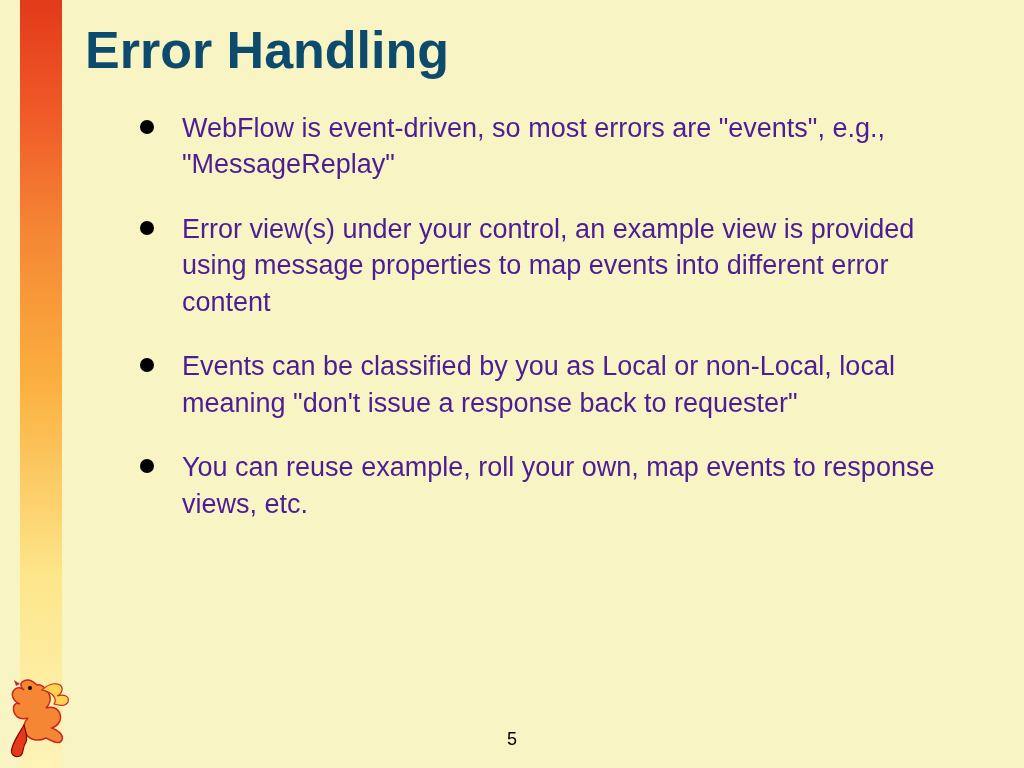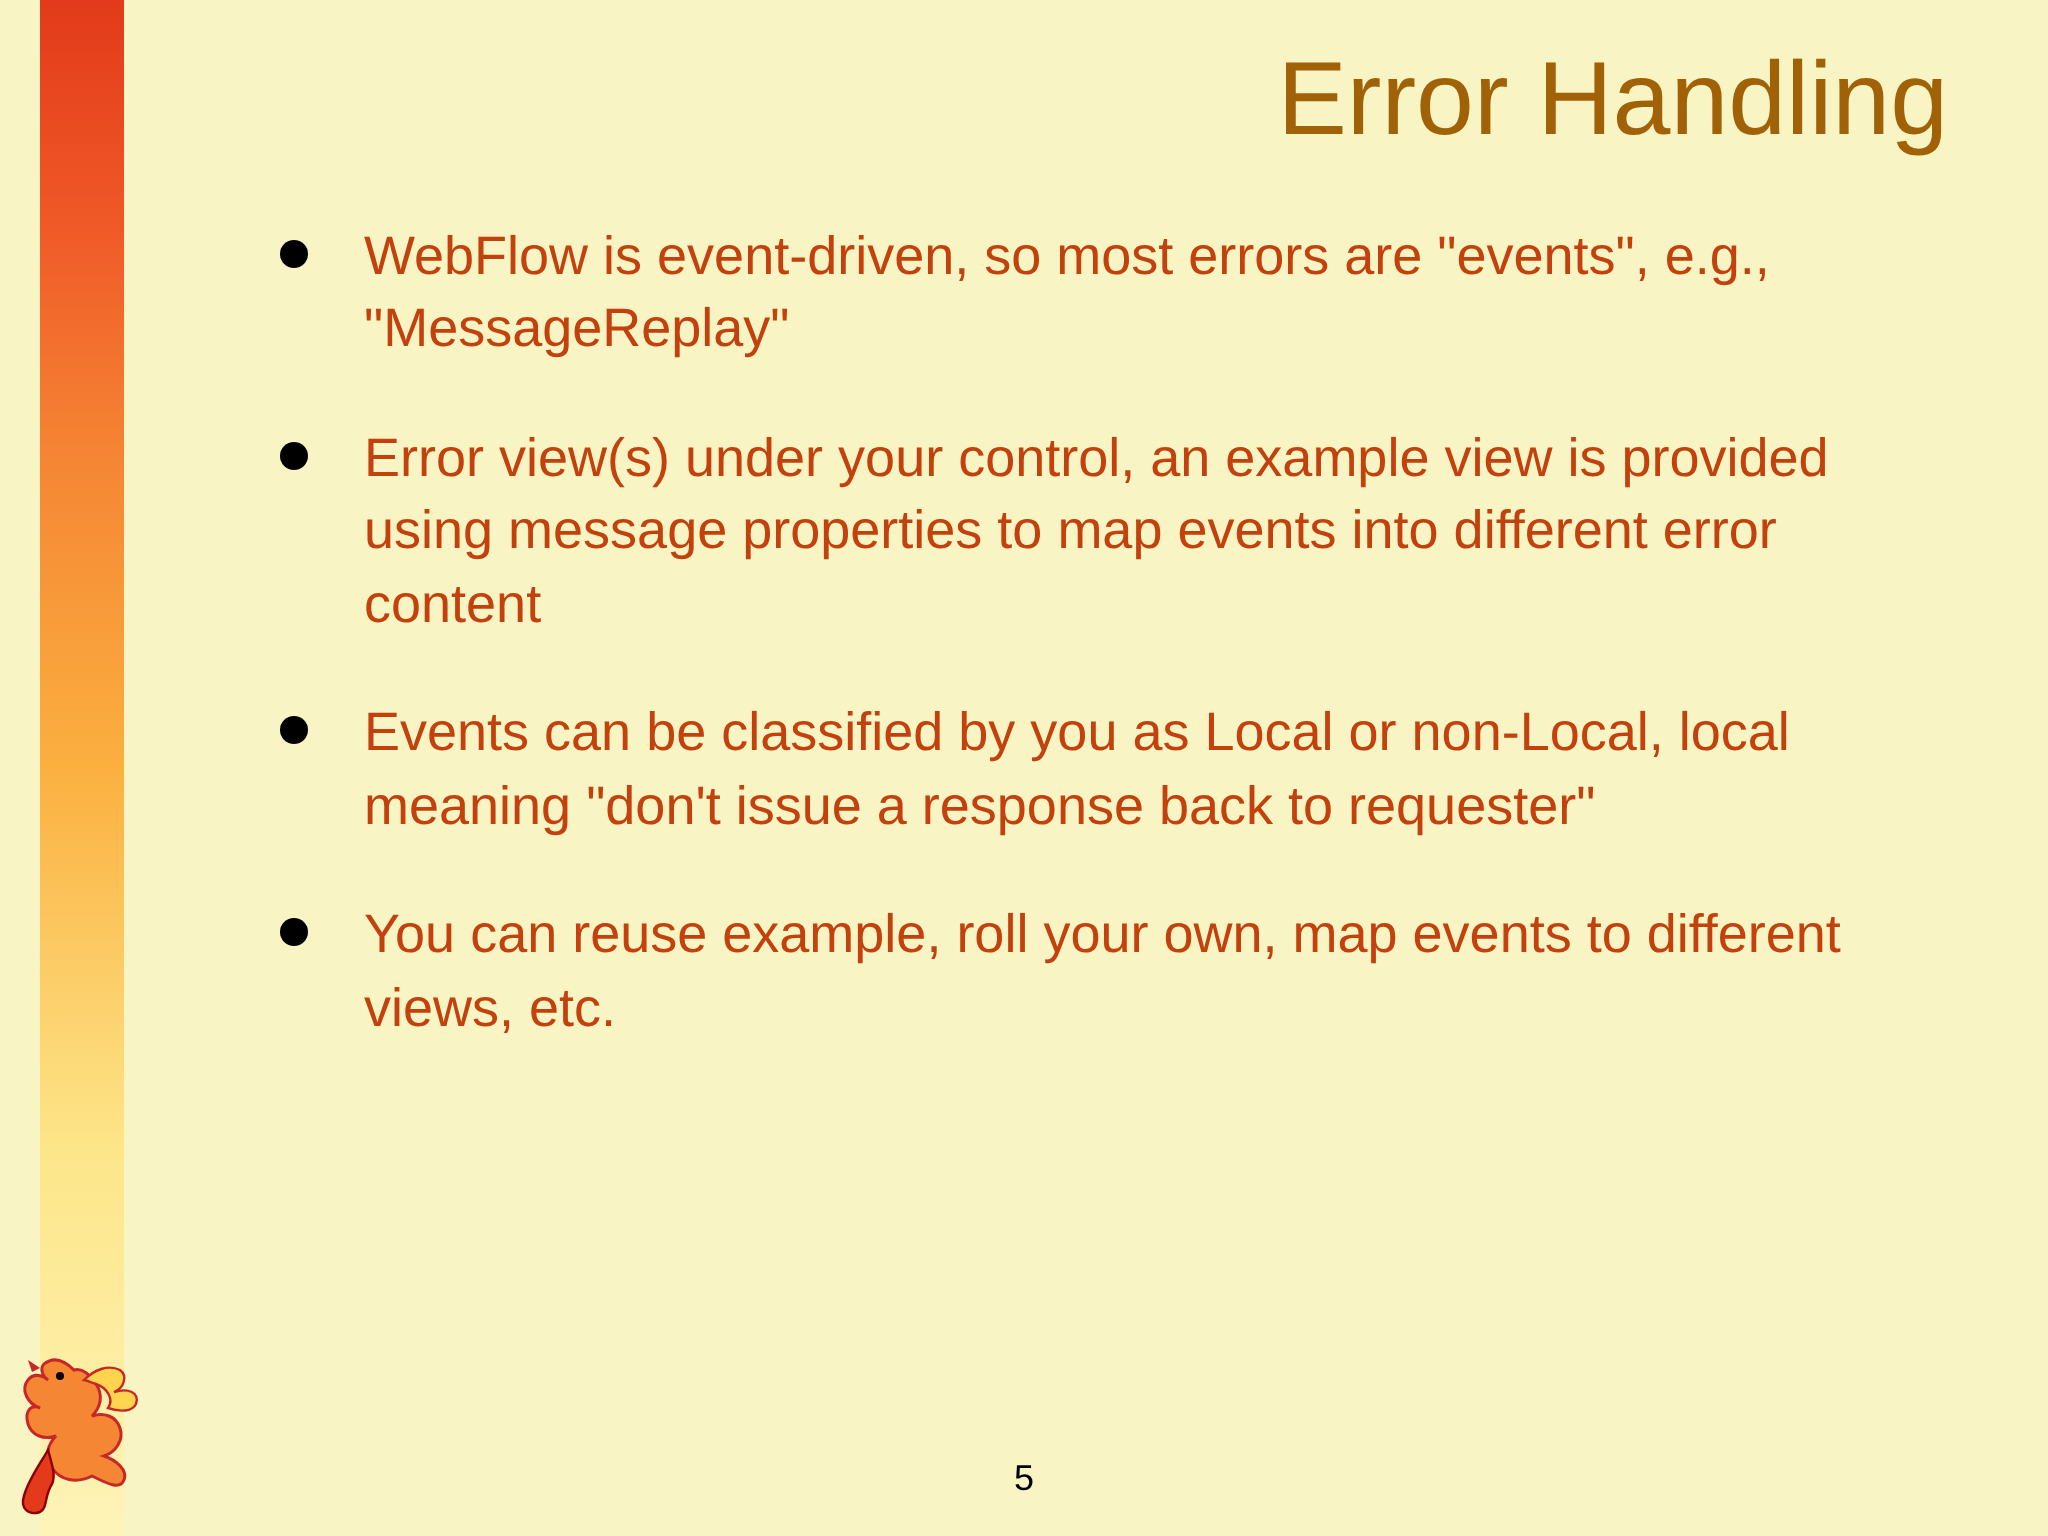--- a/index.html
+++ b/index.html
@@ -20,35 +20,35 @@
       background: linear-gradient(to bottom, #e23a1a 0%, #f05a28 15%, #f58634 30%, #fbb040 50%, #fde68a 75%, #fef4b8 100%);
     }
     .content {
       position: absolute;
       left: 85px;
       right: 50px;
       top: 20px;
     }
     .slide-title {
       font-size: 52px;
-      font-weight: 400;
-      text-align: right;
-      color: #a16207;
+      font-weight: 700;
+      text-align: left;
+      color: #0c4a6e;
       margin-bottom: 30px;
       letter-spacing: 0px;
     }
     .bullet-list {
       list-style: none;
       padding-left: 55px;
     }
     .bullet-list li {
       position: relative;
       font-size: 27px;
       line-height: 1.35;
-      color: #c2410c;
+      color: #4c1d95;
       margin-bottom: 28px;
       padding-left: 42px;
     }
     .bullet-list li::before {
       content: '';
       position: absolute;
       left: 0;
       top: 10px;
       width: 14px;
       height: 14px;
@@ -76,21 +76,21 @@
 <body>
 
 <div class="accent-bar"></div>
 
 <div class="content">
   <h1 class="slide-title">Error Handling</h1>
   <ul class="bullet-list">
     <li>WebFlow is event-driven, so most errors are "events", e.g., "MessageReplay"</li>
     <li>Error view(s) under your control, an example view is provided using message properties to map events into different error content</li>
     <li>Events can be classified by you as Local or non-Local, local meaning "don't issue a response back to requester"</li>
-    <li>You can reuse example, roll your own, map events to different views, etc.</li>
+    <li>You can reuse example, roll your own, map events to response views, etc.</li>
   </ul>
 </div>
 
 <div class="page-number">5</div>
 
 <div class="logo">
   <svg viewBox="0 0 75 90" xmlns="http://www.w3.org/2000/svg">
     <path d="M 35 15 C 30 10 25 8 20 12 C 18 14 19 18 22 20 C 20 18 15 16 12 20 C 8 25 12 32 18 34 C 14 32 10 35 12 42 C 14 48 20 50 26 48 C 22 52 20 58 24 64 C 28 70 36 72 44 68 C 52 72 58 75 60 70 C 62 65 56 60 50 58 C 56 56 60 50 58 44 C 56 38 50 36 44 38 C 48 34 50 28 46 22 C 42 16 38 14 35 15 Z" fill="#f58634" stroke="#c62828" stroke-width="1.5"></path>
     <path d="M 40 20 C 45 15 52 12 58 15 C 62 18 60 24 55 26 C 62 24 68 26 66 32 C 64 36 58 36 52 34 C 55 30 52 24 46 22 C 43 21 41 20 40 20 Z" fill="#ffd54f" stroke="#c62828" stroke-width="1.2"></path>
     <path d="M 22 55 C 18 62 12 70 10 78 C 8 84 12 88 18 86 C 22 84 20 78 24 72 C 26 68 24 62 22 55 Z" fill="#e23a1a" stroke="#8b0000" stroke-width="1.2"></path>

